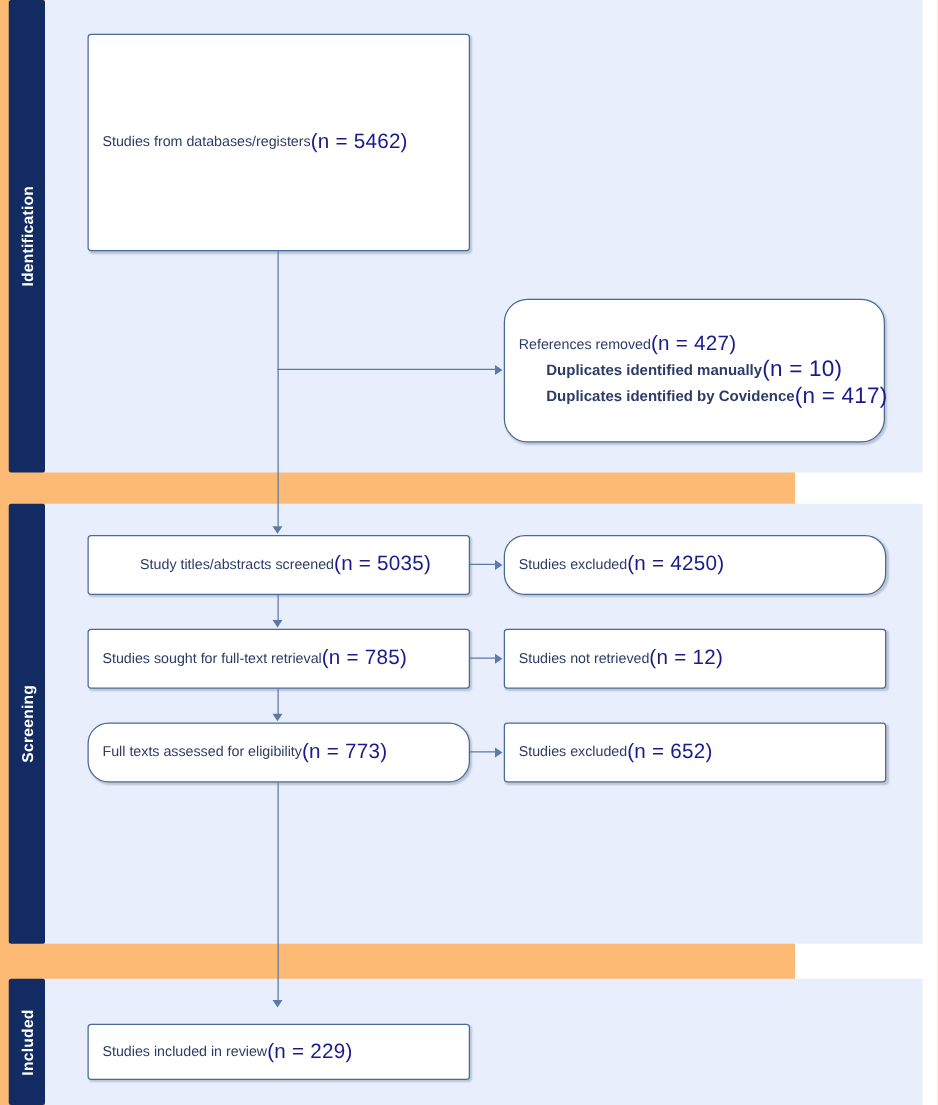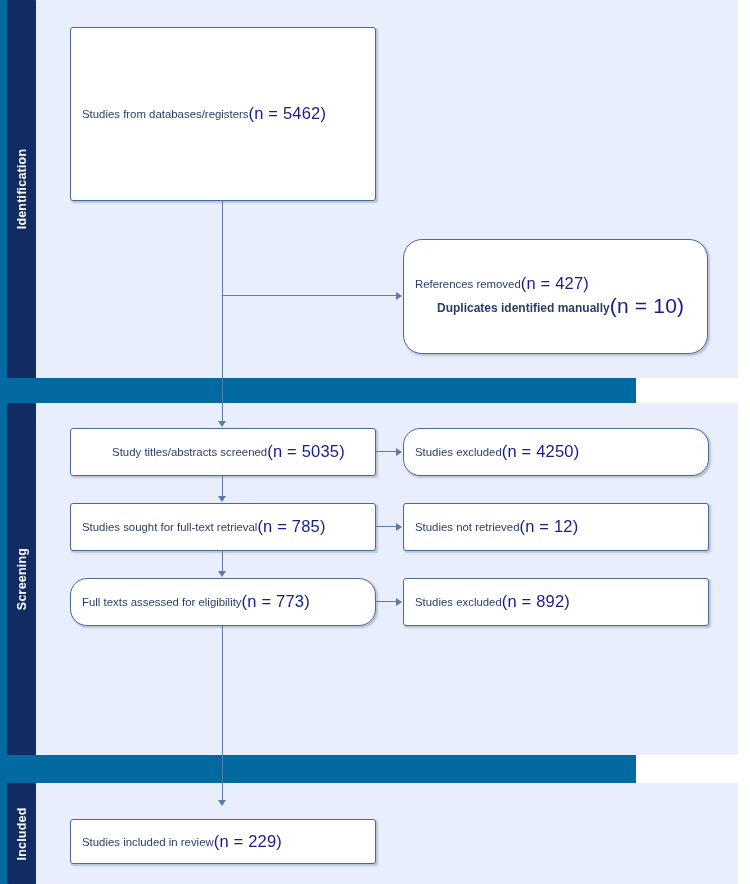--- a/index.html
+++ b/index.html
@@ -11,21 +11,21 @@
     width: 750px;
     height: 884px;
     font-family: "Liberation Sans", sans-serif;
     overflow: hidden;
   }
 
   #diagram {
     position: relative;
     width: 636px;
     height: 884px;
-    background: #0369a1;
+    background: #fdba74;
   }
 
   
   .phase-panel {
     position: absolute;
     background: #e8eefb;
   }
   .phase-tab {
     position: absolute;
     background: #122c63;
@@ -72,21 +72,21 @@
     font-family: "Liberation Sans", sans-serif;
   }
   .num {
     color: #1a1a8c;
     font-size: 16.5px;
     font-family: "Liberation Sans", sans-serif;
     letter-spacing: .2px;
     vertical-align: -1px;
   }
   .sub .lbl { font-size: 12px; font-weight: 600; }
-  .sub .num { font-size: 21px; margin-top: 28px; }
+  .sub .num { font-size: 18px; margin-top: 28px; }
   .indent { padding-left: 22px; }
 
   
   .vline {
     position: absolute;
     width: 1.4px;
     background: #5b7aa6;
   }
   .hline {
     position: absolute;
@@ -127,20 +127,23 @@
   </div>
 
   <div class="node" style="left:403px; top:239px; width:305px; height:115px;border-radius:19px;">
     <div class="node-inner">
       <span class="node-line">
         <span class="lbl">References removed</span><span class="num">(n = 427)</span>
       </span>
       <span class="node-line sub indent">
         <span class="lbl">Duplicates identified manually</span><span class="num">(n = 10)</span>
       </span>
+      <span class="node-line sub indent">
+        <span class="lbl">Duplicates identified by Covidence</span><span class="num">(n = 417)</span>
+      </span>
     </div>
   </div>
 
   <div class="vline" style="left:222px; top:201px; height:102px;"></div>
   <div class="hline" style="left:222px; top:295px; width:175px;"></div>
   <div class="arrow-right" style="left:396px; top:291.5px;"></div>
 
   <div class="phase-panel" style="left:36px; top:403px; width:702px; height:352px;"></div>
   <div class="phase-tab" style="left:7px; top:403px; width:29px; height:352px;">
     <span class="phase-tab-label">Screening</span>
@@ -192,21 +195,21 @@
   <div class="node" style="left:70px; top:578px; width:306px; height:48px;border-radius:17px;">
     <div class="node-inner">
       <span class="node-line">
         <span class="lbl">Full texts assessed for eligibility</span><span class="num">(n = 773)</span>
       </span>
     </div>
   </div>
   <div class="node" style="left:403px; top:578px; width:306px; height:48px;">
     <div class="node-inner">
       <span class="node-line">
-        <span class="lbl">Studies excluded</span><span class="num">(n = 892)</span>
+        <span class="lbl">Studies excluded</span><span class="num">(n = 652)</span>
       </span>
     </div>
   </div>
   <div class="hline" style="left:376px; top:601px; width:21px;"></div>
   <div class="arrow-right" style="left:396px; top:597.5px;"></div>
 
   <div class="phase-panel" style="left:36px; top:783px; width:702px; height:101px;"></div>
   <div class="phase-tab" style="left:7px; top:783px; width:29px; height:101px;">
     <span class="phase-tab-label">Included</span>
   </div>

